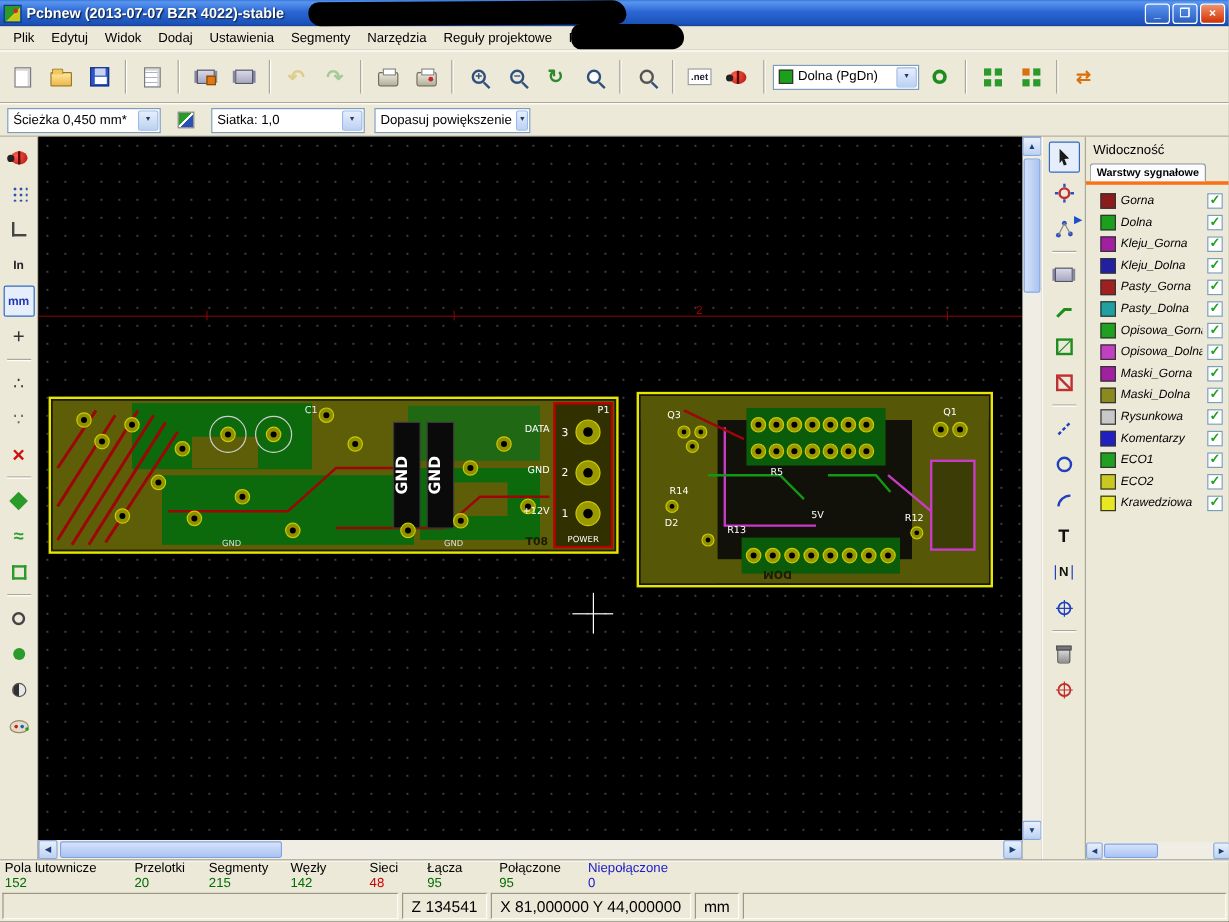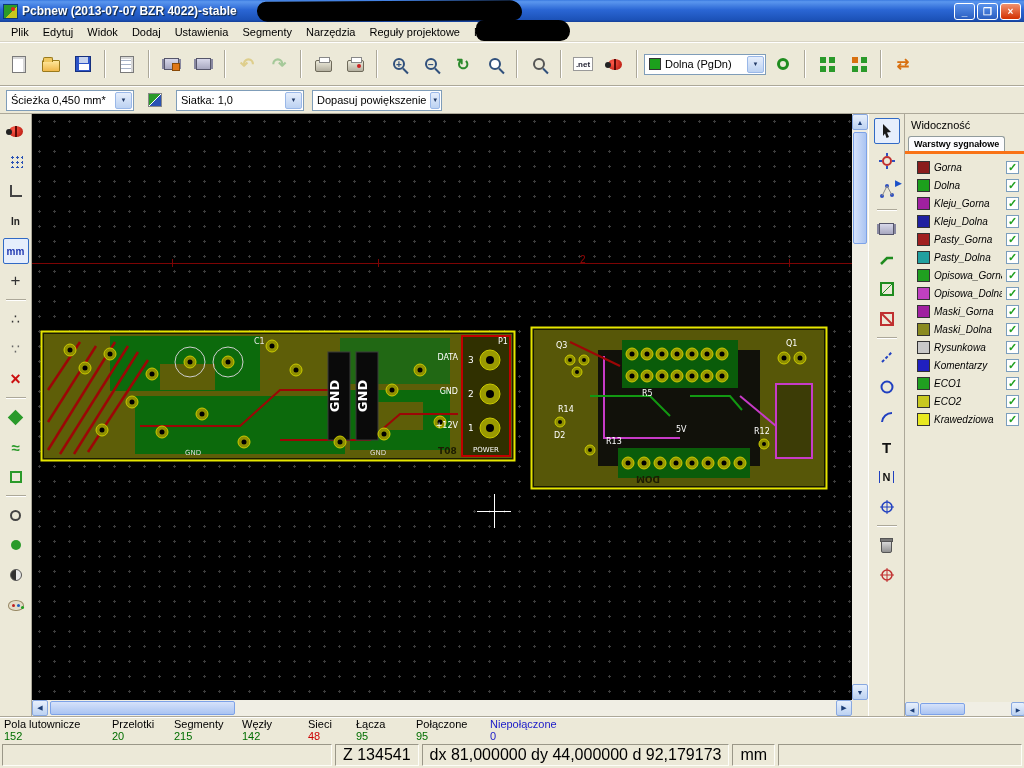--- a/index.html
+++ b/index.html
@@ -140,21 +140,21 @@
   .rp-hscroll .sbtn{width:14px;height:14px;font-size:6px;}
 
   
   .statusbar{position:absolute;left:0;top:716px;width:1024px;height:26px;background:#ECE9D8;
     border-top:1px solid #aca899;box-shadow:inset 0 1px 0 #fff;display:flex;}
   .scell{padding:1px 4px;flex:none;}
   .scell .slabel{font-size:11px;line-height:12px;white-space:nowrap;}
   .scell .svalue{font-size:11px;line-height:12px;}
   .coordbar{position:absolute;left:0;top:742px;width:1024px;height:26px;background:#ECE9D8;display:flex;gap:3px;padding:2px;align-items:stretch;}
   .cbox{border:1px solid;border-color:#9a9788 #fdfdf8 #fdfdf8 #9a9788;padding:2px 7px;display:flex;align-items:center;
-    font-size:16px;white-space:nowrap;flex:none;}
+    font-size:13px;white-space:nowrap;flex:none;}
   .cbox.fill{flex:1;}
 
   svg text{font-family:"DejaVu Sans",sans-serif;}
 </style>
 </head>
 <body>
 
 <div class="titlebar">
   <span class="appicon"></span>
   <span class="title-text">Pcbnew (2013-07-07 BZR 4022)-stable</span>
@@ -740,16 +740,16 @@
   </div>
   <div class="scell" style="width:110px;">
     <div class="slabel" style="color: rgb(26, 26, 200);">Niepołączone</div>
     <div class="svalue" style="color: rgb(26, 26, 200);">0</div>
   </div>
 </div>
 
 <div class="coordbar">
   <div class="cbox" style="width:330px;"></div>
   <div class="cbox">Z 134541</div>
-  <div class="cbox">dx 81,000000 dy 44,000000 d 92,179173</div>
+  <div class="cbox">X 81,000000 Y 44,000000</div>
   <div class="cbox">mm</div>
   <div class="cbox fill"></div>
 </div>
 
 </body></html>

